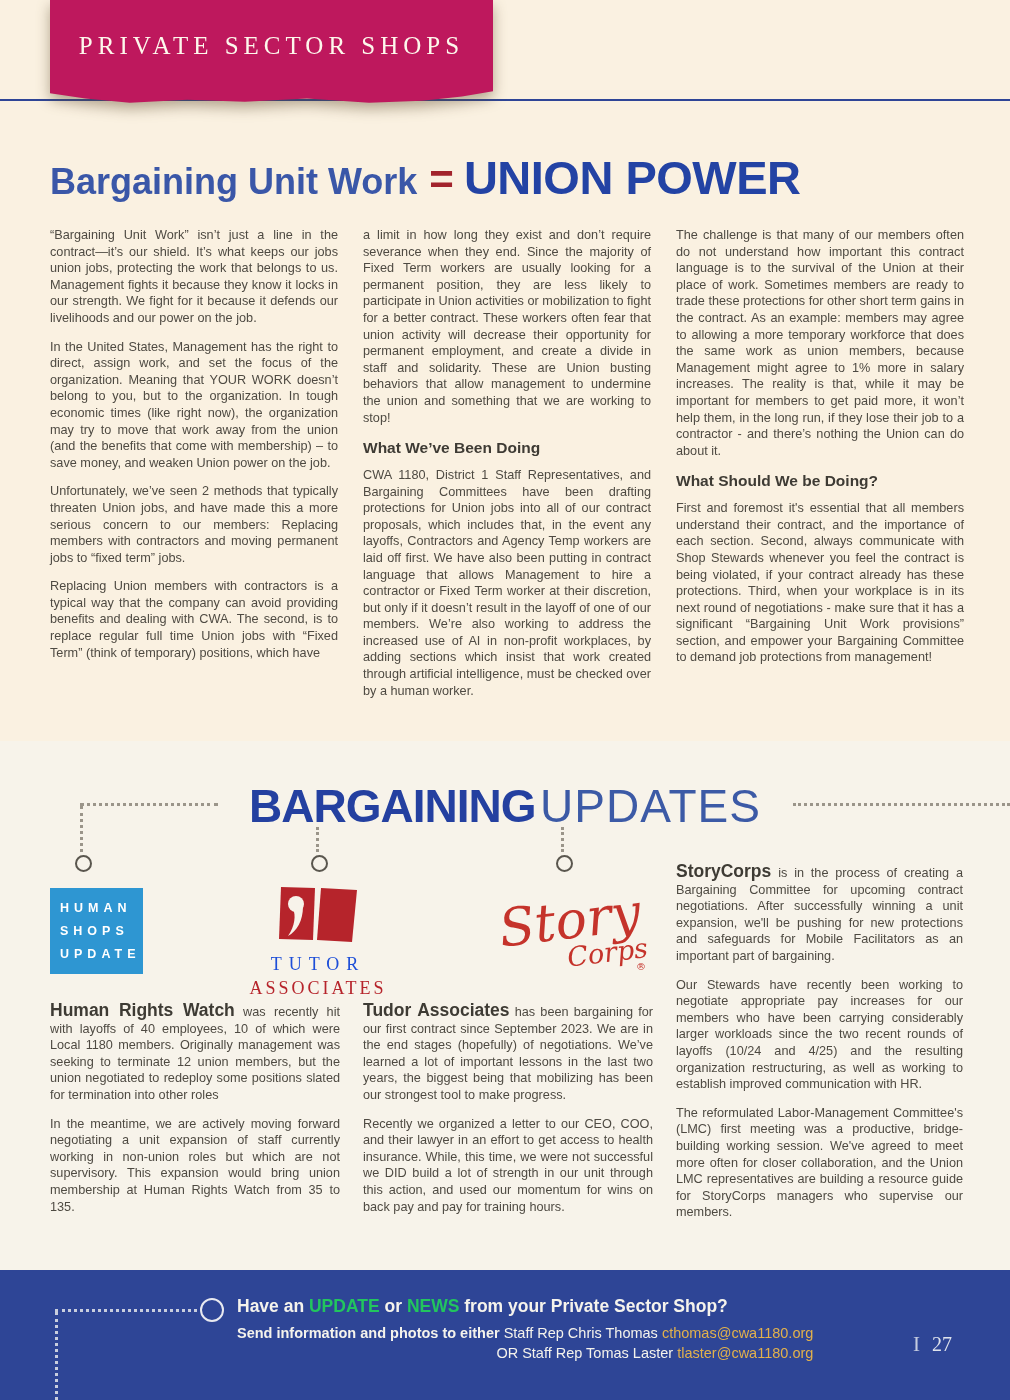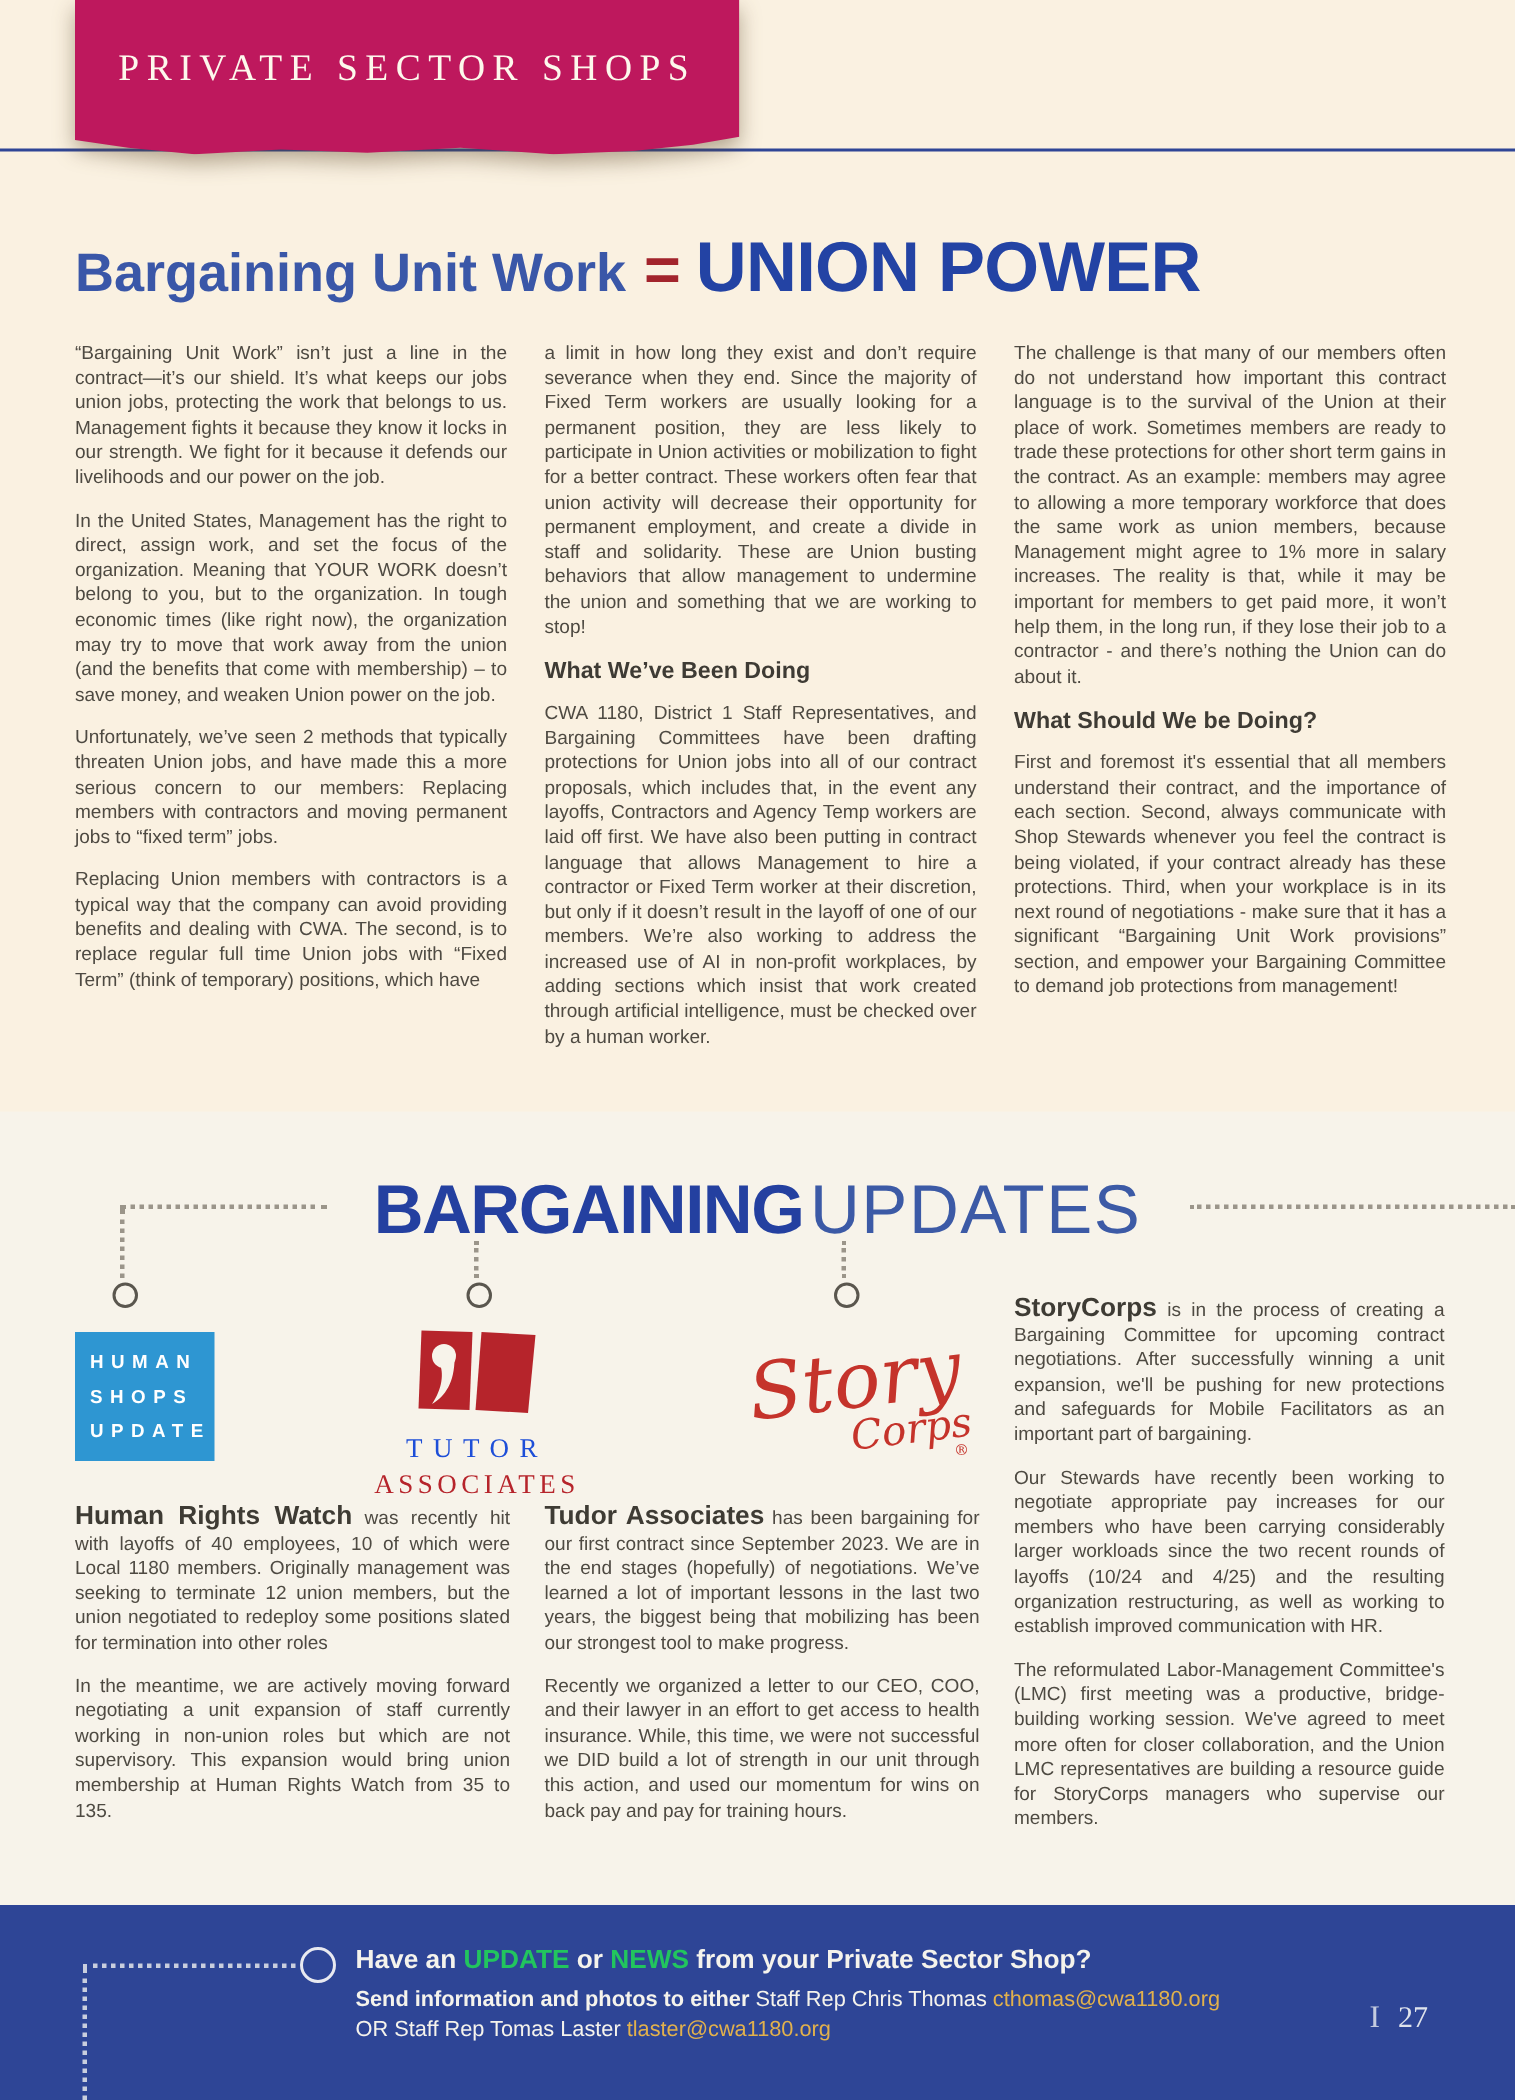--- a/index.html
+++ b/index.html
@@ -53,21 +53,21 @@
   .ucol.u3{left:676px;top:863px;width:287px;}
   .lead-in{font-size:17.5px;font-weight:800;color:#3e3b34;}
 
   
   .footer{position:absolute;left:0;top:1270px;width:100%;height:130px;background:#2e4596;}
   .footer .dot-h-f{position:absolute;left:55px;top:39px;width:142px;border-top:3px dotted #c9cede;}
   .footer .dot-v-f{position:absolute;left:55px;top:42px;height:88px;border-left:3px dotted #c9cede;}
   .footer .circle-f{position:absolute;left:200px;top:28px;width:20px;height:20px;border:2px solid #e8e9f0;border-radius:50%;}
   .footer-text{position:absolute;left:237px;top:26px;color:#f5f3ec;}
   .f-line1{font-size:17.5px;font-weight:800;margin-bottom:8px;}
-  .f-line2,.f-line3{font-size:14.5px;margin-bottom:4px;}
+  .f-line2,.f-line3{font-size:14.5px;margin-bottom:4px;text-align:right;}
   .f-bold{font-weight:800;}
   .gold{color:#22c55e;}
   .gold-link{color:#e2b14c;text-decoration:none;}
   .page-num{position:absolute;right:58px;top:62px;font-family:"Liberation Serif",serif;color:#dfe3ec;font-size:20px;}
   .page-sep{opacity:.85;margin-right:12px;font-size:21px;}
 </style>
 </head>
 <body>
 
 <div class="page">

